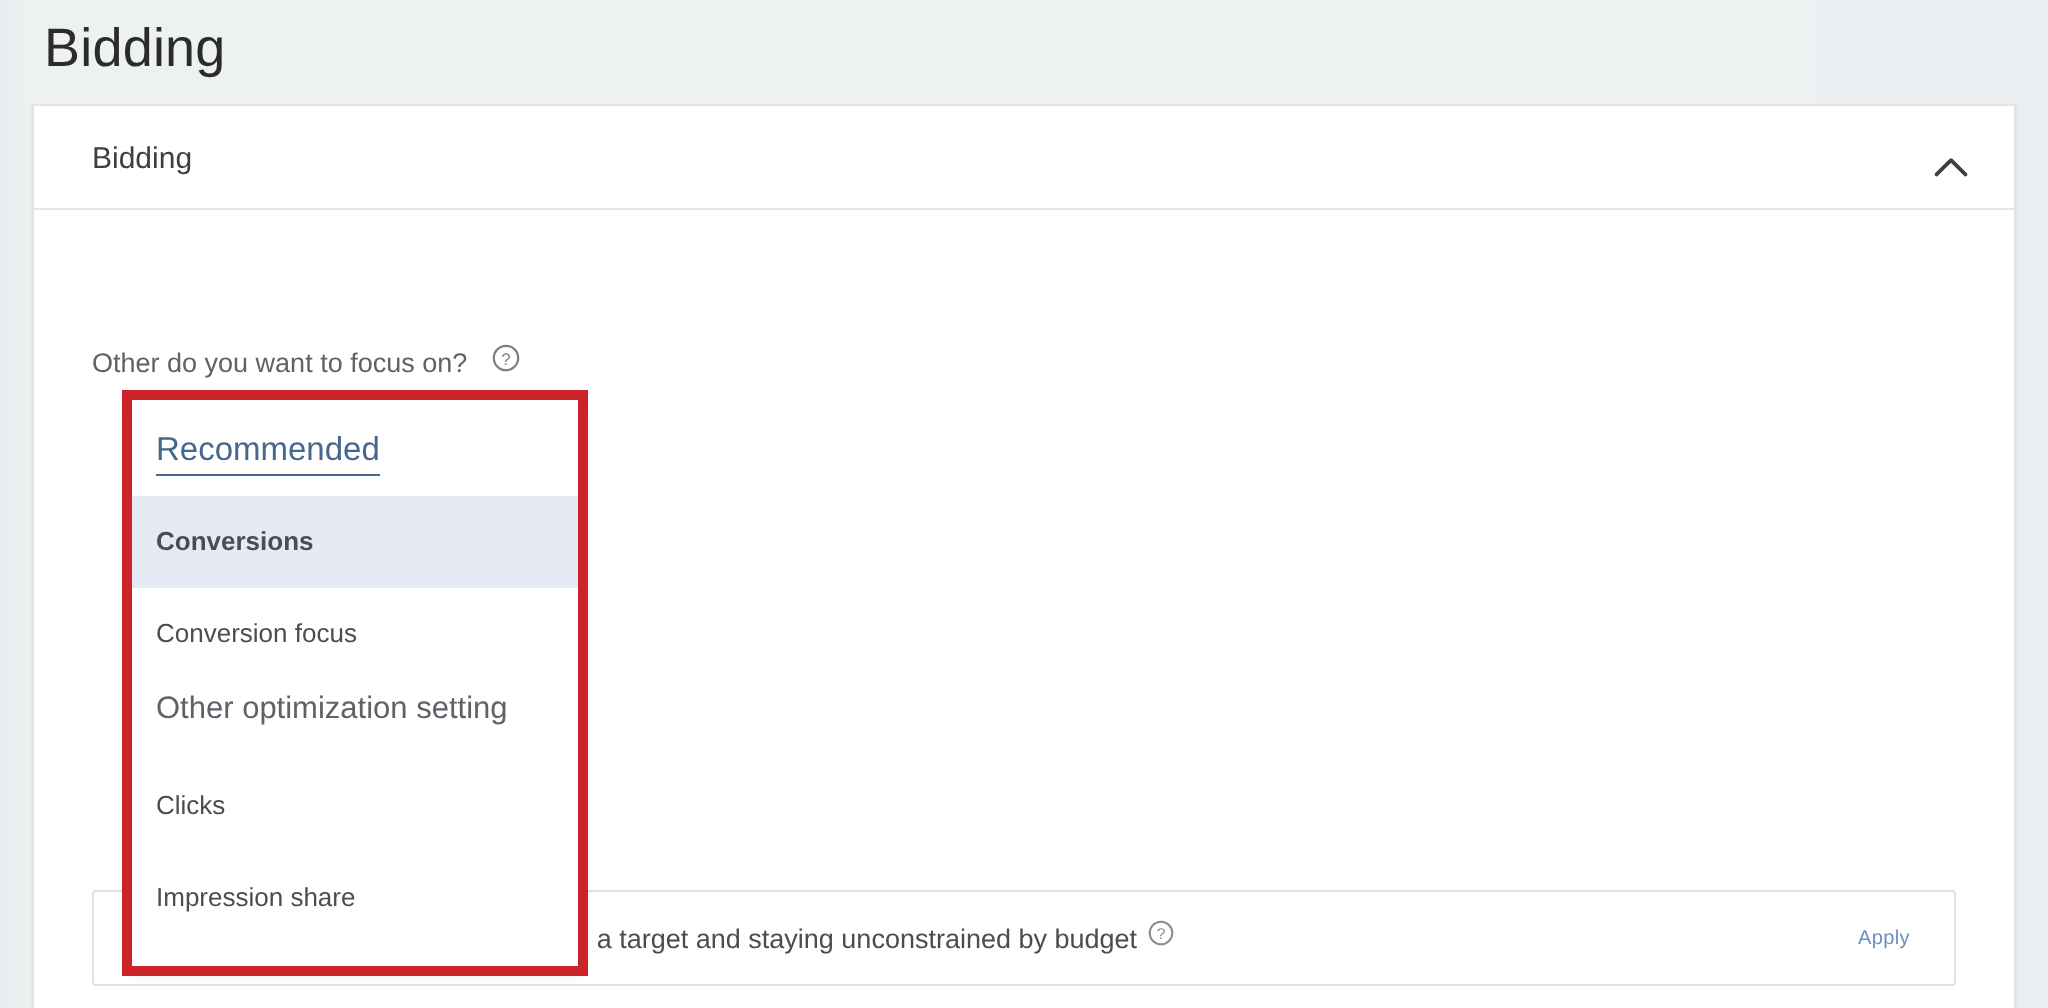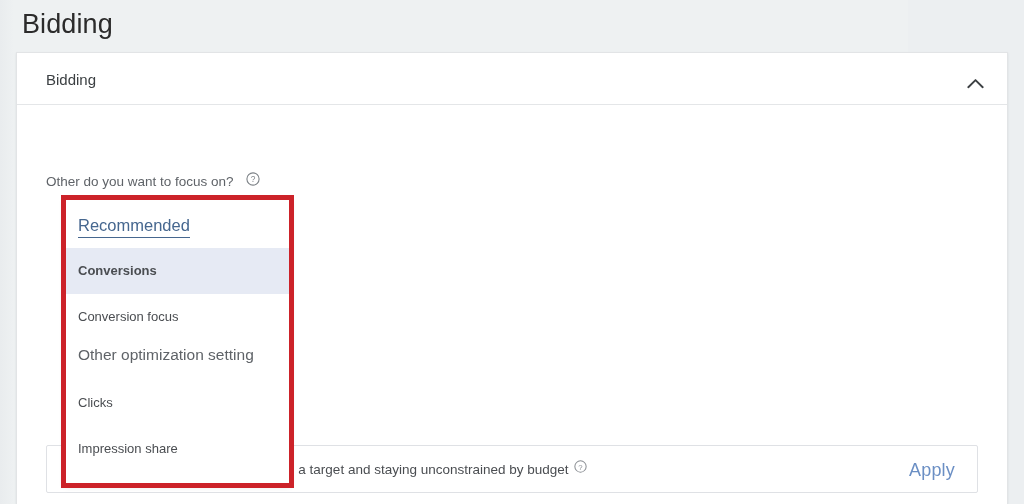--- a/index.html
+++ b/index.html
@@ -146,21 +146,21 @@
     display: inline-block;
     vertical-align: middle;
     margin-left: 5px;
     position: relative;
     top: -1px;
   }
   .apply-btn {
     position: absolute;
     right: 18px;
     top: 12px;
-    font-size: 18px;
+    font-size: 10px;
     line-height: 24px;
     color: #6b8fc4;
     background: transparent;
     border: none;
     padding: 0 4px;
     cursor: pointer;
     font-family: inherit;
     letter-spacing: 0.2px;
     text-align: center;
   }

